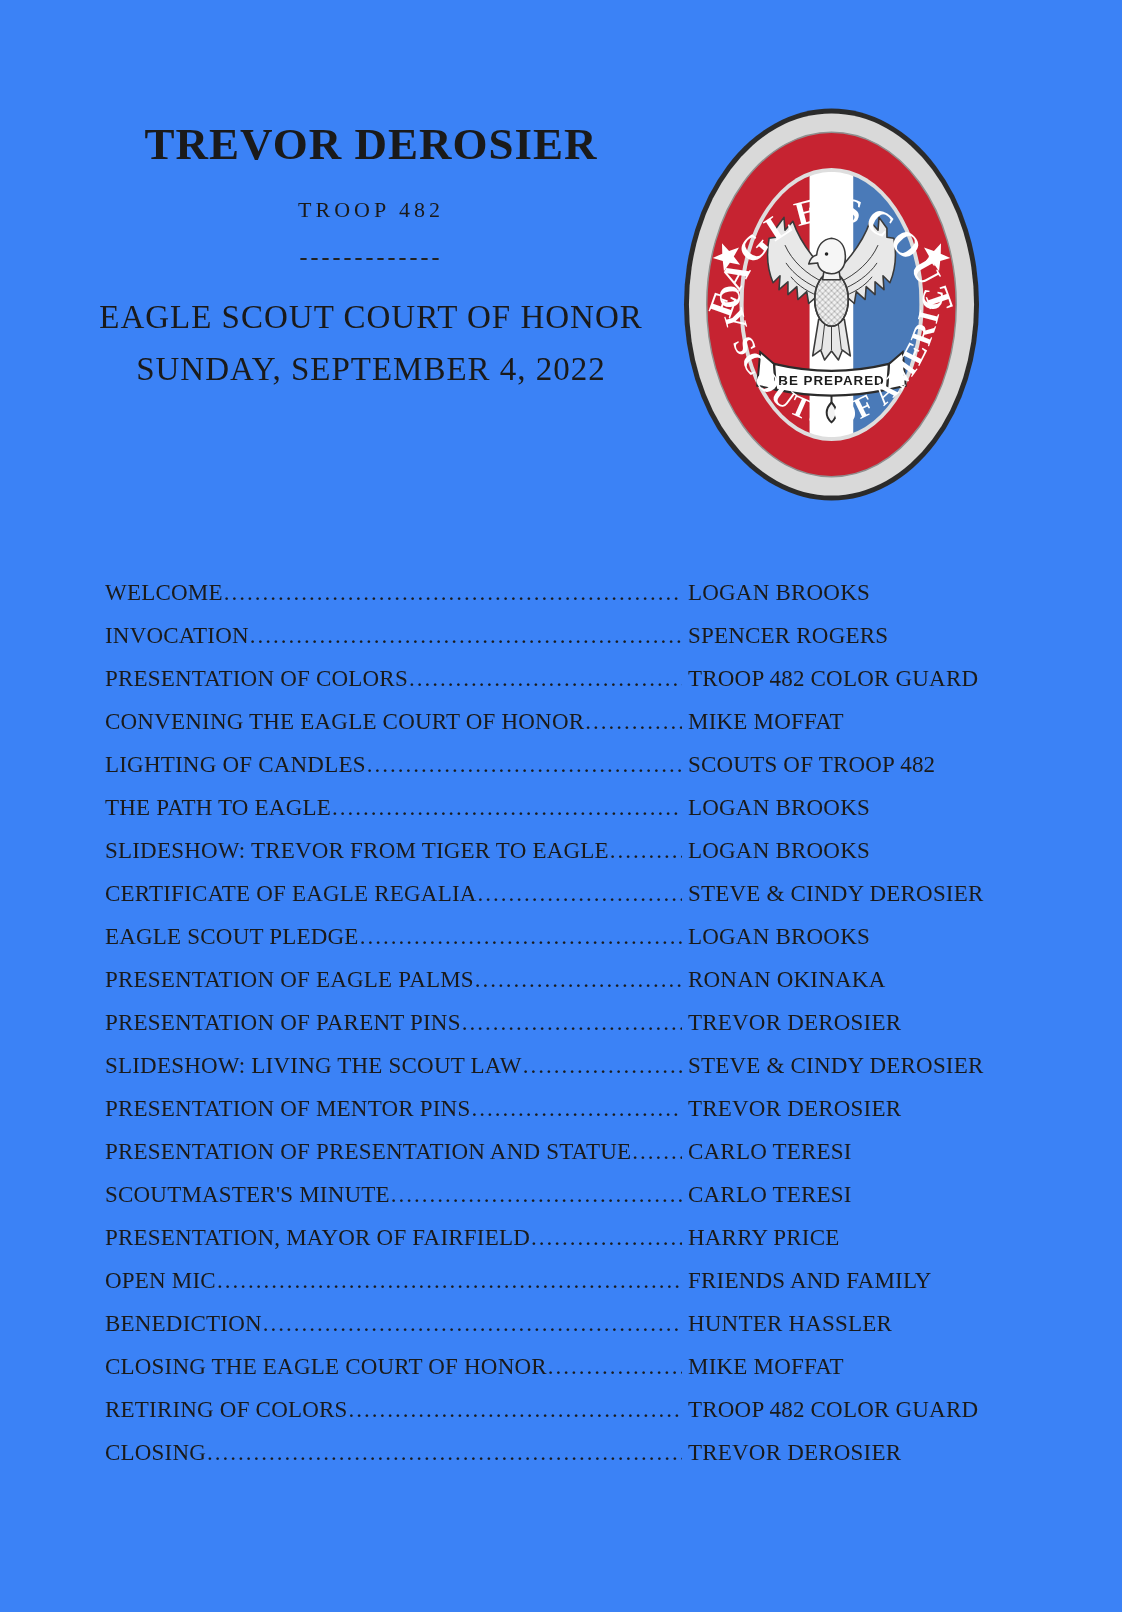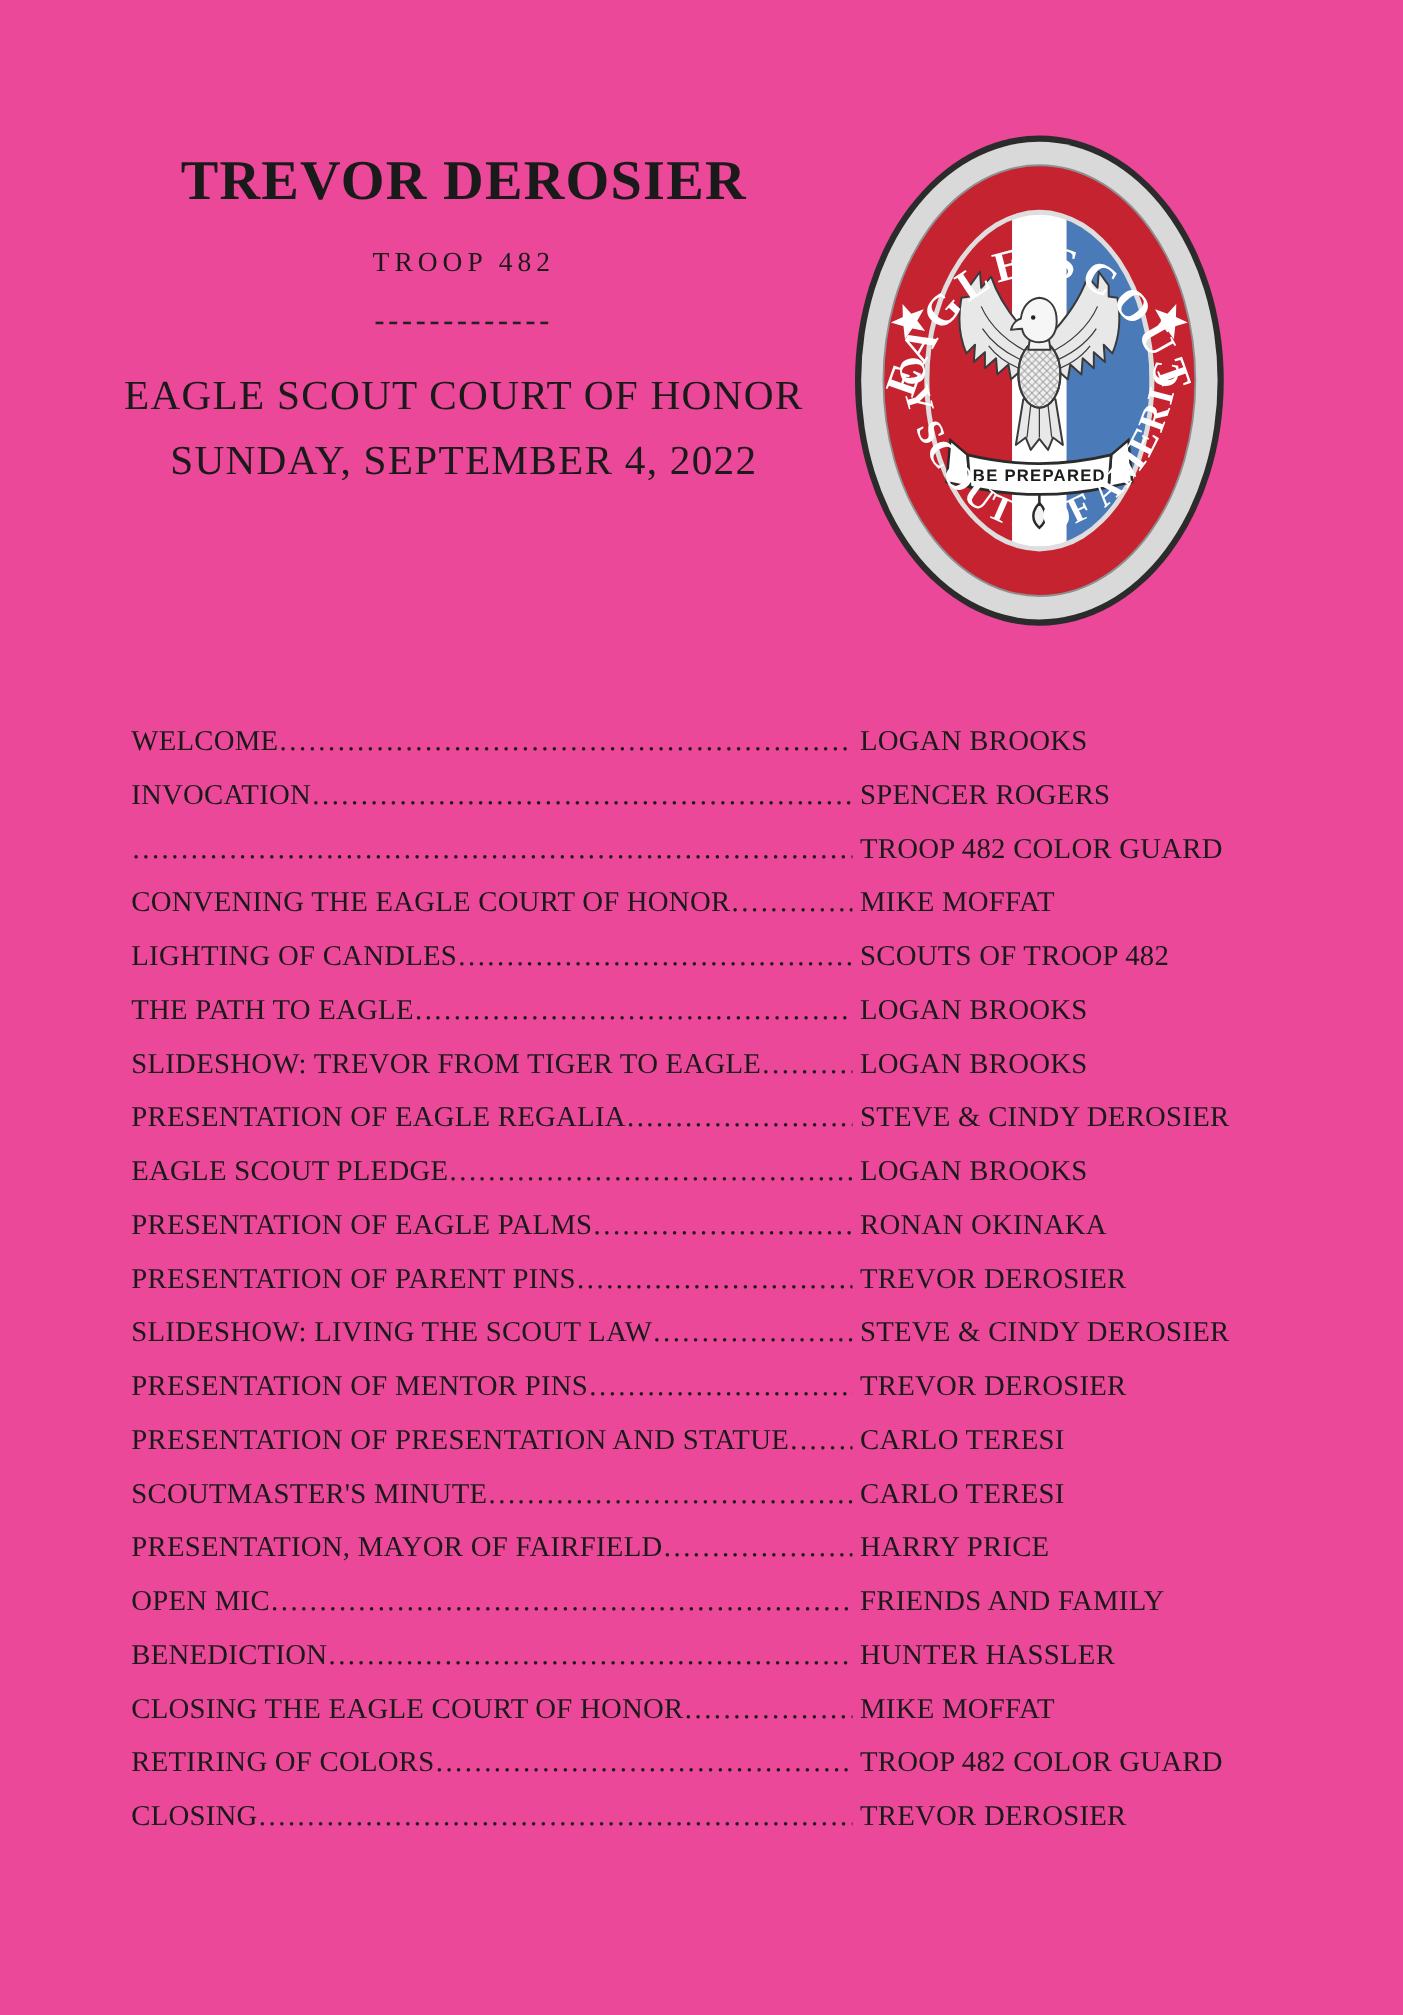--- a/index.html
+++ b/index.html
@@ -2,21 +2,21 @@
 <html><head>
 <meta charset="utf-8">
 <style>
   * { margin: 0; padding: 0; box-sizing: border-box; }
   html, body { background: #ffffff; }
   .page {
     position: relative;
     width: 1122px;
     height: 1612px;
     margin: 0 auto;
-    background: #ec4899;
+    background: #3b82f6;
     color: #1a1a1a;
     font-family: "Liberation Serif", serif;
     overflow: hidden;
   }
   
   .header { position: relative; height: 505px; }
   .header-text {
     position: absolute;
     left: 0; top: 122px;
     width: 742px;
@@ -187,20 +187,21 @@
       <span class="name">LOGAN BROOKS</span>
     </div>
 
     <div class="row">
       <span class="label">INVOCATION</span>
       <span class="dots">................................................................................................................................................................</span>
       <span class="name">SPENCER ROGERS</span>
     </div>
 
     <div class="row">
+      <span class="label">PRESENTATION OF COLORS</span>
       <span class="dots">................................................................................................................................................................</span>
       <span class="name">TROOP 482 COLOR GUARD</span>
     </div>
 
     <div class="row">
       <span class="label">CONVENING THE EAGLE COURT OF HONOR</span>
       <span class="dots">................................................................................................................................................................</span>
       <span class="name">MIKE MOFFAT</span>
     </div>
 
@@ -216,21 +217,21 @@
       <span class="name">LOGAN BROOKS</span>
     </div>
 
     <div class="row">
       <span class="label">SLIDESHOW: TREVOR FROM TIGER TO EAGLE</span>
       <span class="dots">................................................................................................................................................................</span>
       <span class="name">LOGAN BROOKS</span>
     </div>
 
     <div class="row">
-      <span class="label">PRESENTATION OF EAGLE REGALIA</span>
+      <span class="label">CERTIFICATE OF EAGLE REGALIA</span>
       <span class="dots">................................................................................................................................................................</span>
       <span class="name">STEVE &amp; CINDY DEROSIER</span>
     </div>
 
     <div class="row">
       <span class="label">EAGLE SCOUT PLEDGE</span>
       <span class="dots">................................................................................................................................................................</span>
       <span class="name">LOGAN BROOKS</span>
     </div>
 

